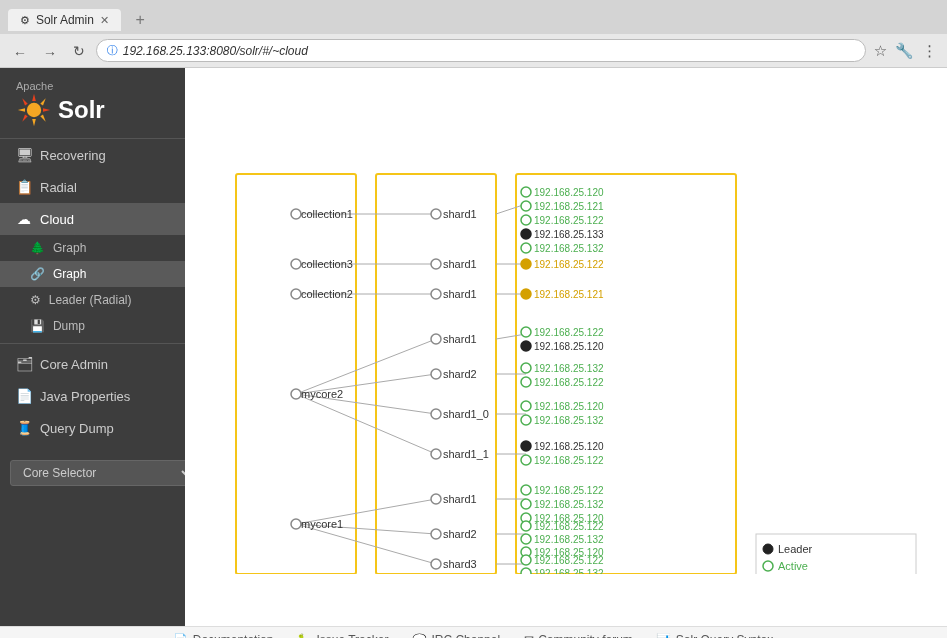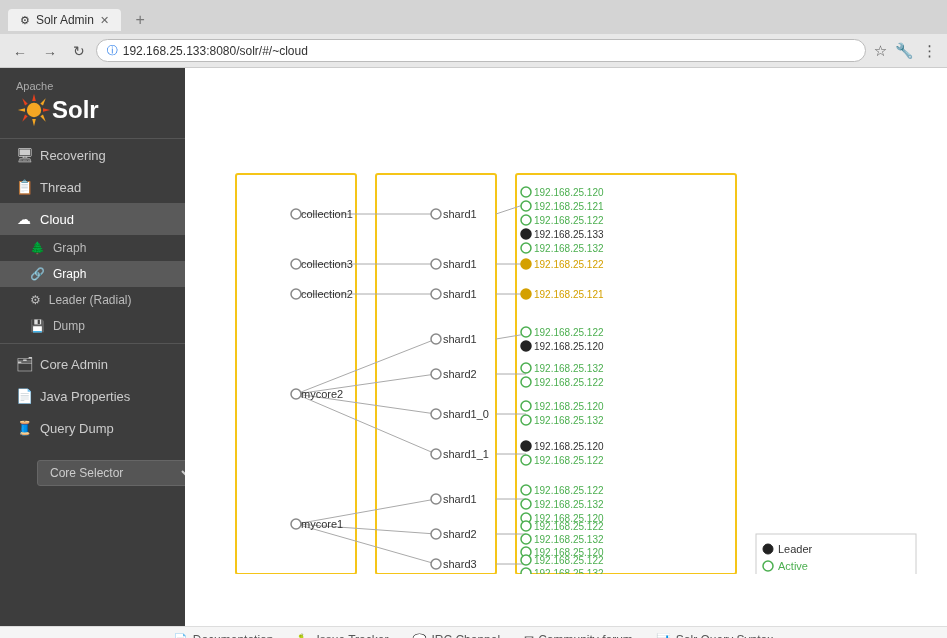--- a/index.html
+++ b/index.html
@@ -7,32 +7,32 @@
 
     
     .browser-chrome { background: #e8e8e8; border-bottom: 1px solid #ccc; }
     .tab-bar { display: flex; align-items: center; padding: 6px 8px 0; background: #d4d4d4; }
     .browser-tab { display: flex; align-items: center; background: #f0f0f0; padding: 4px 12px; border-radius: 4px 4px 0 0; font-size: 12px; gap: 6px; }
     .tab-close { color: #666; cursor: pointer; font-size: 11px; }
     .address-bar { display: flex; align-items: center; padding: 5px 8px; gap: 6px; }
     .nav-btn { background: none; border: none; cursor: pointer; color: #555; font-size: 14px; padding: 2px 5px; }
     .url-box { flex: 1; display: flex; align-items: center; background: white; border: 1px solid #bbb; border-radius: 12px; padding: 3px 10px; font-size: 12px; gap: 5px; }
     .url-icon { color: #1a73e8; font-size: 11px; }
-    .url-text { flex: 1; font-size: 12px; color: #333; }
+    .url-text { flex: 1; font-size: 12px; color: #333; font-style: italic; }
     .nav-icons { display: flex; gap: 4px; }
     .nav-icon-btn { background: none; border: none; cursor: pointer; font-size: 15px; color: #555; padding: 2px; }
 
     
     .app-layout { display: flex; height: calc(638px - 80px); }
 
     
     .sidebar { width: 185px; background: #3d3d3d; color: #ccc; flex-shrink: 0; display: flex; flex-direction: column; }
     .logo-area { padding: 12px 16px 10px; border-bottom: 1px solid #555; }
     .logo-apache { font-size: 11px; color: #aaa; }
-    .logo-solr { display: flex; align-items: center; font-size: 24px; font-weight: bold; color: #fff; }
+    .logo-solr { display: flex; align-items: center; gap: 6px; font-size: 24px; font-weight: bold; color: #fff; }
     .solr-icon { width: 36px; height: 36px; }
 
     .nav-section { flex: 1; overflow-y: auto; }
     .nav-item { display: flex; align-items: center; gap: 8px; padding: 8px 16px; cursor: pointer; font-size: 13px; color: #ccc; }
     .nav-item.active { background: #5a5a5a; color: #fff; }
     .nav-item .icon { width: 16px; text-align: center; font-size: 14px; }
 
     .nav-sub-item { display: flex; align-items: center; gap: 8px; padding: 6px 16px 6px 30px; cursor: pointer; font-size: 12px; color: #bbb; }
     .nav-sub-item.active { background: #6a6a6a; color: #fff; }
 
@@ -99,21 +99,21 @@
         <span>Solr</span>
       </div>
     </div>
     <div class="nav-section">
       <div class="nav-item">
         <span class="icon">🖥</span>
         <span>Recovering</span>
       </div>
       <div class="nav-item">
         <span class="icon">📋</span>
-        <span>Thread</span>
+        <span>Radial</span>
       </div>
       <div class="nav-item active">
         <span class="icon">☁</span>
         <span>Cloud</span>
       </div>
 
       <div class="nav-sub-item">
         <span>🌲</span>
         <span>Graph</span>
       </div>
@@ -138,21 +138,21 @@
       </div>
       <div class="nav-item">
         <span class="icon">📄</span>
         <span>Java Properties</span>
       </div>
       <div class="nav-item">
         <span class="icon">🧵</span>
         <span>Query Dump</span>
       </div>
 
-      <div style="padding:8px 0;margin-left:27px;">
+      <div style="padding:8px 0;">
         <select class="core-selector" style="width:100%;background:#555;color:#ccc;border:1px solid #666;padding:4px 8px;border-radius:3px;font-size:12px;">
           <option>Core Selector</option>
         </select>
       </div>
     </div>
   </div>
 
   <div class="main-content">
     <div class="graph-container">
       

